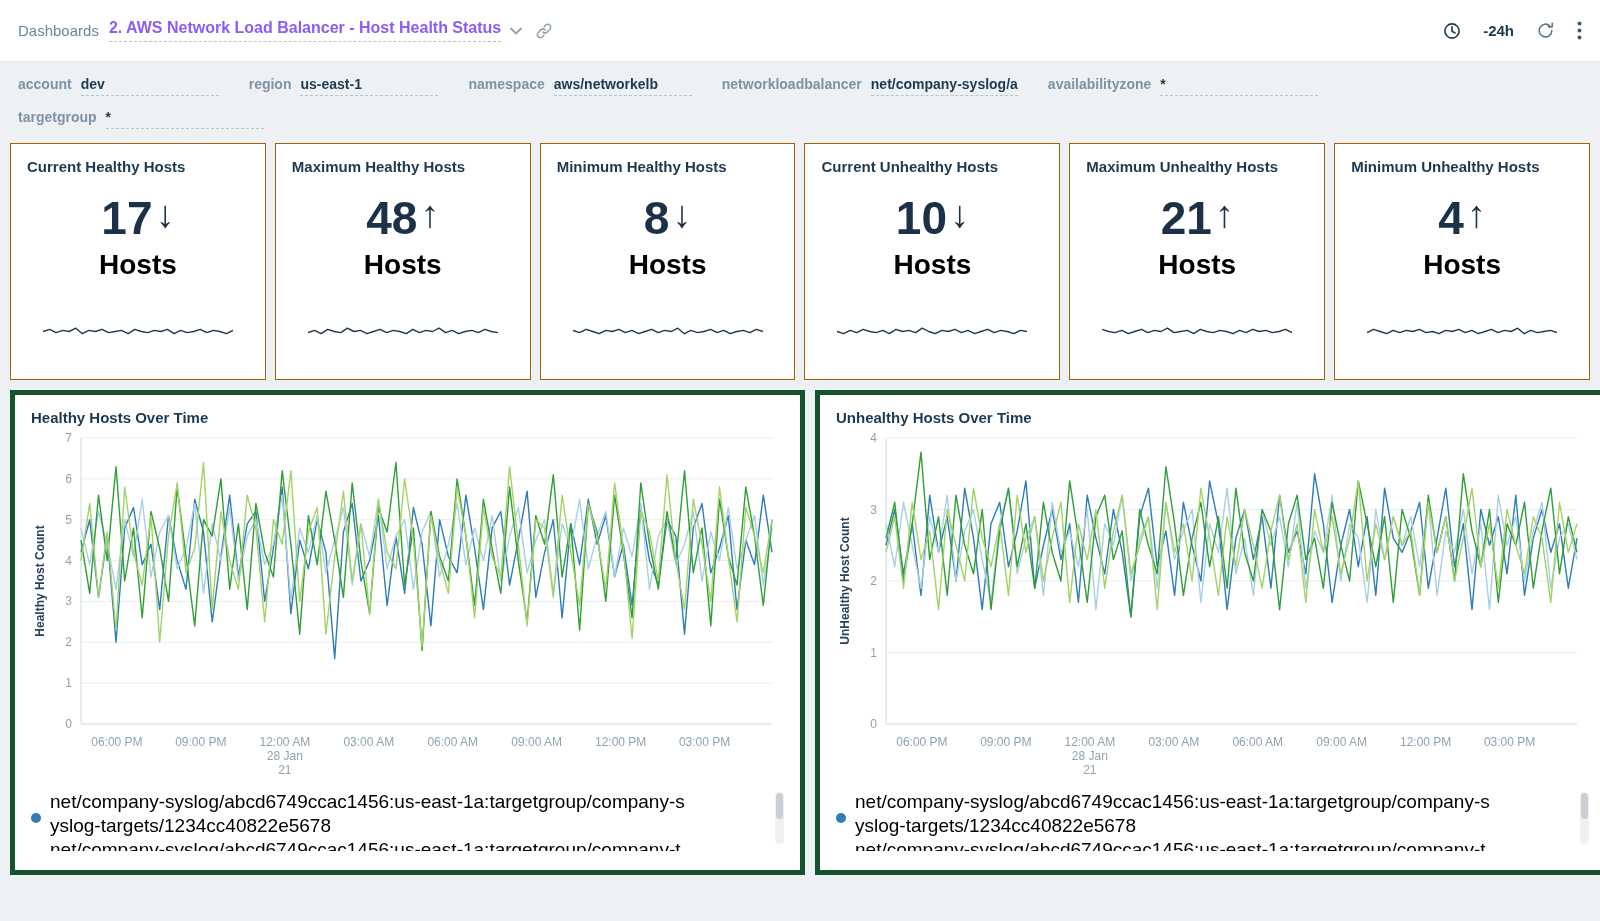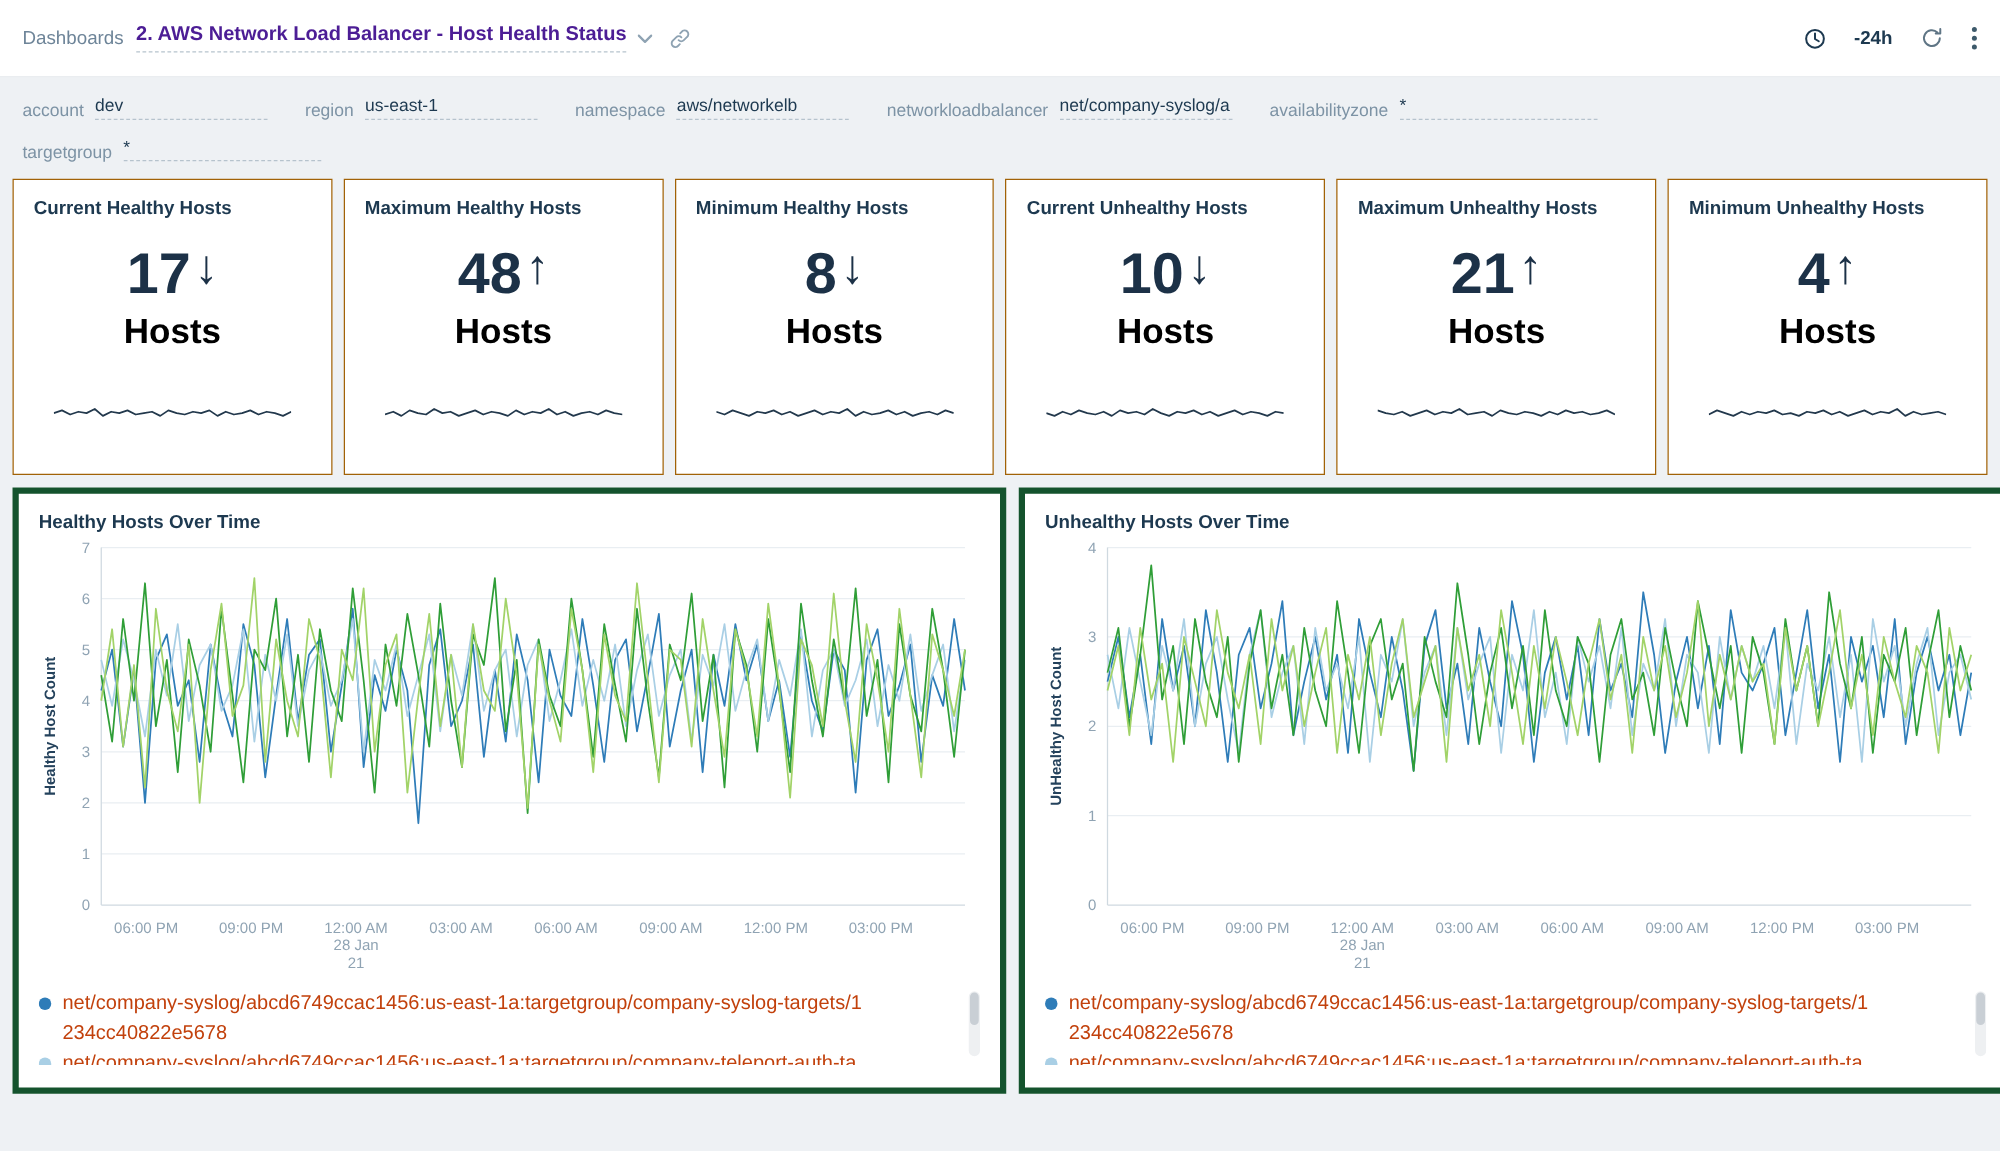--- a/index.html
+++ b/index.html
@@ -13,31 +13,31 @@
   svg { font-family:"Liberation Sans", sans-serif; }
 
   
   .topbar {
     height:62px; background:#fff; border-bottom:1px solid #e3e8ec;
     display:flex; align-items:center; padding:0 18px;
   }
   .breadcrumb { color:#6d8498; font-size:15px; margin-right:10px; cursor:pointer; }
   .title-wrap { display:flex; align-items:center; gap:9px; }
   .dash-title {
-    font-size:16px; font-weight:700; color:#4c1d95;
+    font-size:16px; font-weight:700; color:#8b5cf6;
     border-bottom:1px dashed #b6c3cd; padding-bottom:4px; cursor:pointer;
   }
   .icon-btn { display:flex; align-items:center; cursor:pointer; }
   .topbar-right { margin-left:auto; display:flex; align-items:center; gap:22px; }
   .time-range { display:flex; align-items:center; gap:22px; font-weight:700; font-size:15px; color:#1d3950; cursor:pointer; }
 
   
   .filters { padding:14px 18px 14px; display:flex; flex-direction:column; gap:13px; }
   .filter-row { display:flex; gap:30px; align-items:baseline; }
-  .filter { display:flex; align-items:flex-end; gap:9px; }
+  .filter { display:flex; align-items:flex-start; gap:9px;font-weight:bold; }
   .filter-label { color:#7d93a5; font-size:14px; }
   .filter-value {
     font-size:14px; color:#1d3950; border-bottom:1px dashed #b6c3cd;
     min-width:138px; padding-bottom:3px; cursor:pointer; white-space:nowrap;
   }
   .filter-value.wide { min-width:158px; }
 
   
   .content { padding:0 10px 10px; }
 
@@ -54,21 +54,21 @@
   .stat-value { font-size:46px; font-weight:700; color:#1c3147; display:flex; line-height:1; }
   .stat-arrow { font-size:38px; font-weight:400; margin-left:3px; }
   .stat-unit { font-size:28px; font-weight:700; margin-top:8px; color:#000000; }
   .stat-spark { margin-top:auto; align-self:center; margin-bottom:22px; }
 
   .charts { display:grid; grid-template-columns:1fr 1fr; gap:10px; }
   .chart-panel { background:#fff; border:5px solid #14532d; height:485px; padding:14px 16px; position:relative; }
   .chart-title { font-size:15px; font-weight:700; color:#1d3950; margin-bottom:4px; }
 
   .legend { position:relative; margin-top:6px; padding-right:18px; max-height:61px; overflow:hidden; }
-  .legend-item { display:flex; align-items:flex-start; font-size:16px; line-height:24px; color:#c2410c; cursor:pointer; }
+  .legend-item { display:flex; align-items:center; font-size:19px; line-height:24px; color:#000000; cursor:pointer; }
   .legend-dot { width:10px; height:10px; border-radius:50%; margin:7px 9px 0 0; flex-shrink:0; }
   .legend-text { max-width:640px; word-break:break-all; display:inline-block; }
   .legend-scrollbar { position:absolute; right:0; top:2px; width:9px; height:52px; background:#eef0f2; border-radius:5px; cursor:pointer; }
   .legend-thumb { position:absolute; left:1px; top:1px; width:7px; height:26px; background:#c9cfd5; border-radius:4px; cursor:pointer; }
 </style>
 </head>
 <body>
 
 <div class="topbar">
   <span class="breadcrumb">Dashboards</span>

